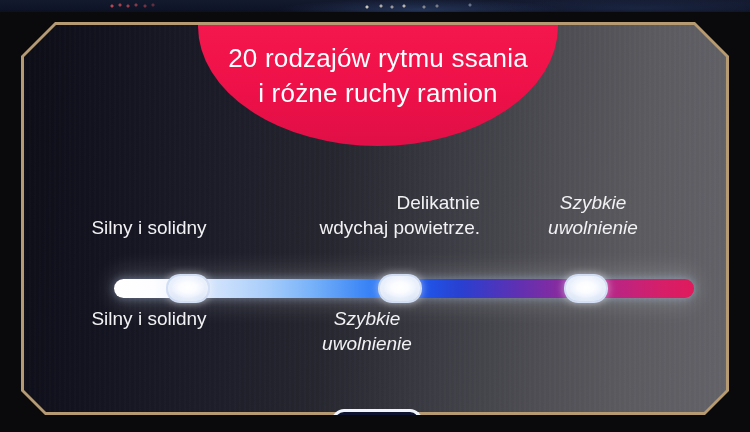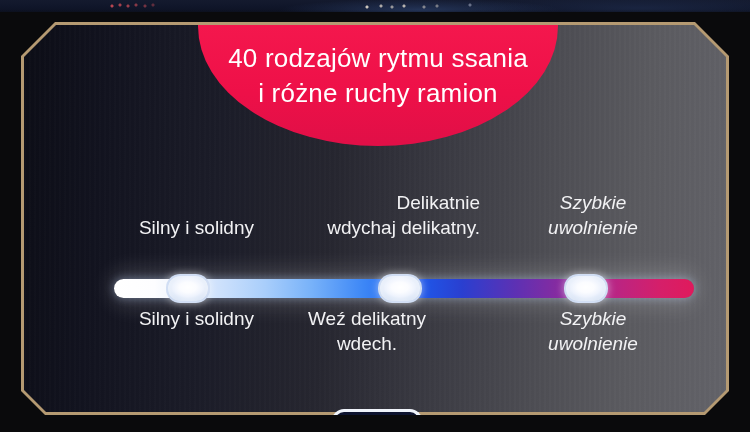--- a/index.html
+++ b/index.html
@@ -129,21 +129,21 @@
   .labels-top { top: 153px; align-items: flex-end; height: 62px; }
   .labels-bottom { top: 281px; align-items: flex-start; height: 70px; }
 
   .label-col {
     flex: 1 1 0;
     text-align: center;
     color: #f2f2f4;
     font-size: 19px;
     line-height: 25px;
   }
-  .label-col.col-1 { flex: 0 0 210px; text-align: right; }
+  .label-col.col-1 { flex: 0 0 210px; }
   .label-col.col-2 { flex: 0 0 226px; text-align: right; }
   .label-col.col-3 { flex: 0 0 226px; font-style: italic; }
   .labels-bottom .label-col.col-2 { text-align: center; }
 
   
   .slider-wrap {
     position: absolute;
     left: 90px; top: 248px;
     width: 580px; height: 30px;
   }
@@ -225,56 +225,52 @@
 
   <div class="sky-strip"></div>
   <div class="sky-fade"></div>
 
   <div class="frame">
     <div class="frame-inner">
 
       <div class="panel-sheen"></div>
 
       <div class="banner">
-        <div class="banner-line">40 rodzajów rytmu ssania</div>
+        <div class="banner-line">20 rodzajów rytmu ssania</div>
         <div class="banner-line">i różne ruchy ramion</div>
       </div>
 
       <div class="labels-top">
         <div class="label-col col-1">
           <div>Silny i solidny</div>
           <div></div>
         </div>
         <div class="label-col col-2">
           <div>Delikatnie</div>
-          <div>wdychaj delikatny.</div>
+          <div>wdychaj powietrze.</div>
         </div>
         <div class="label-col col-3">
           <div>Szybkie</div>
           <div>uwolnienie</div>
         </div>
       </div>
 
       <div class="slider-wrap">
         <div class="slider-glow"></div>
         <div class="slider-track"></div>
         <div class="thumb t1"></div>
         <div class="thumb t2"></div>
         <div class="thumb t3"></div>
       </div>
 
       <div class="labels-bottom">
         <div class="label-col col-1">
           <div>Silny i solidny</div>
           <div></div>
         </div>
-        <div class="label-col col-2">
-          <div>Weź delikatny</div>
-          <div>wdech.</div>
-        </div>
         <div class="label-col col-3">
           <div>Szybkie</div>
           <div>uwolnienie</div>
         </div>
       </div>
 
     </div>
   </div>
 
   <div class="bottom-pill"></div>

